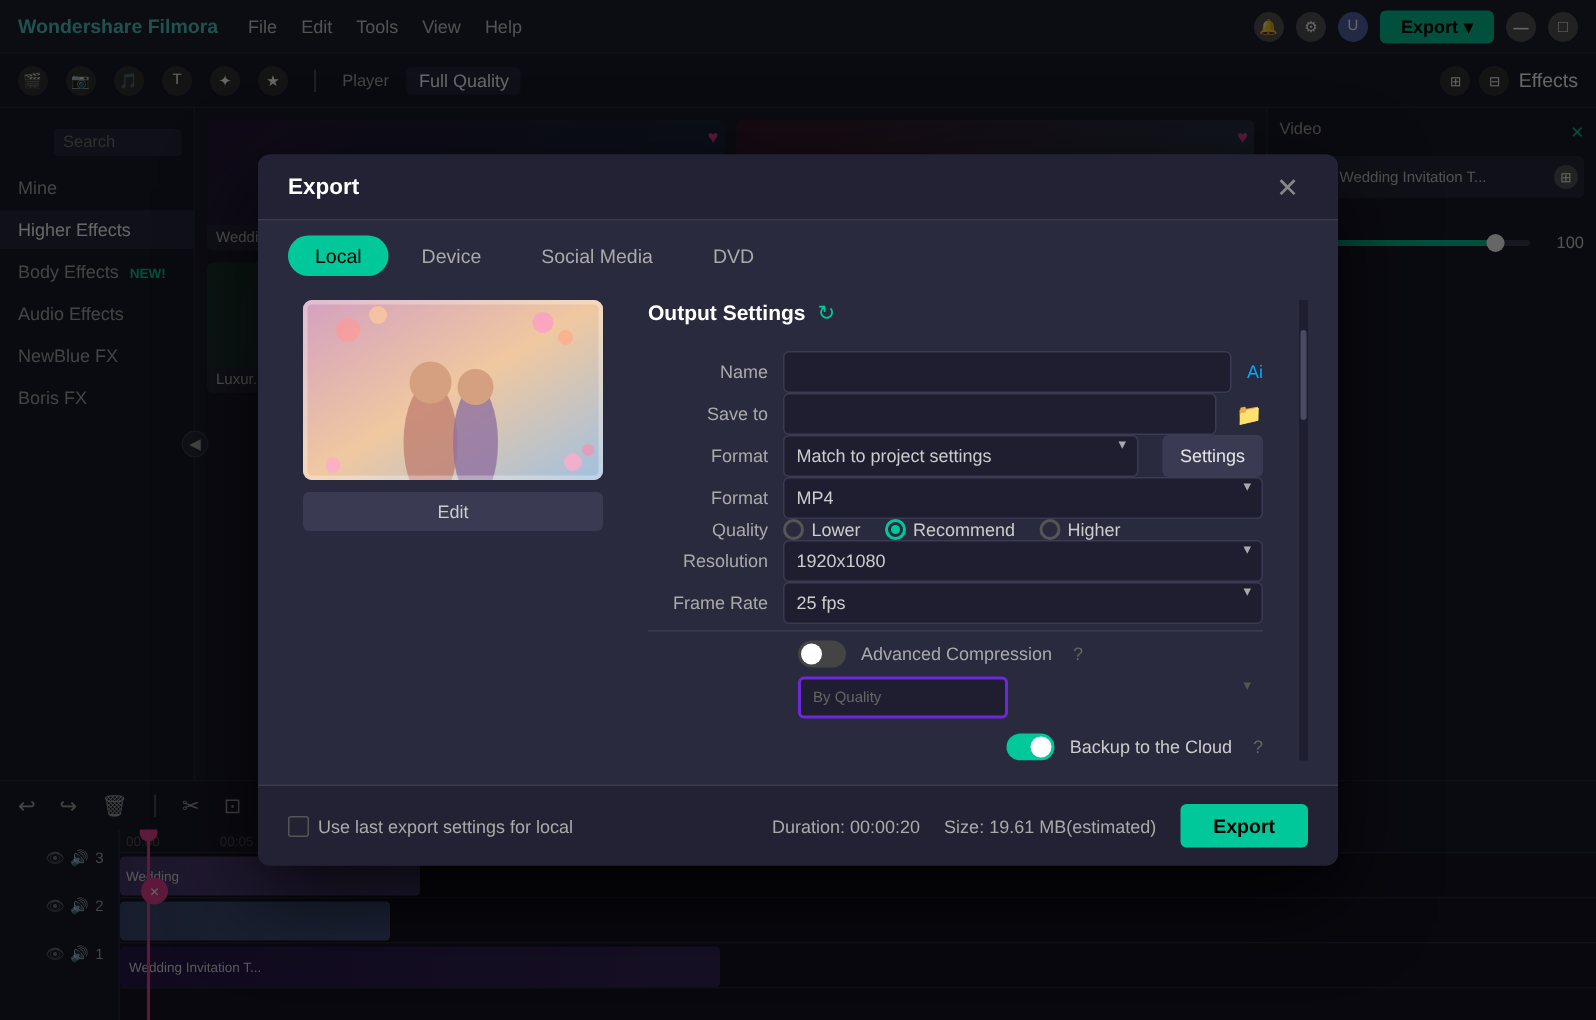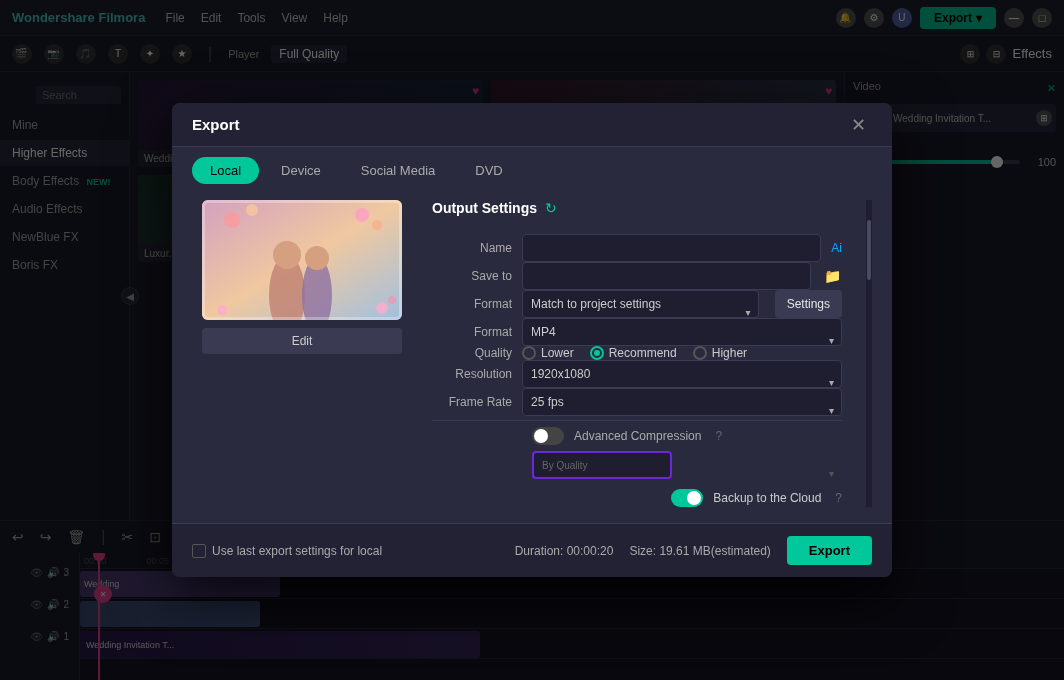--- a/index.html
+++ b/index.html
@@ -455,21 +455,21 @@
     .folder-icon {
       color: #aaa;
       font-size: 14px;
       cursor: pointer;
       margin-left: 4px;
     }
     .select-wrapper {
       flex: 1;
       position: relative;
       display: flex;
-      align-items: flex-end;
+      align-items: flex-start;
     }
     .form-select {
       flex: 1;
       background: #1e1e30;
       border: 1px solid #3a3a52;
       border-radius: 4px;
       color: #ccc;
       font-size: 12px;
       padding: 4px 8px;
       height: 28px;

